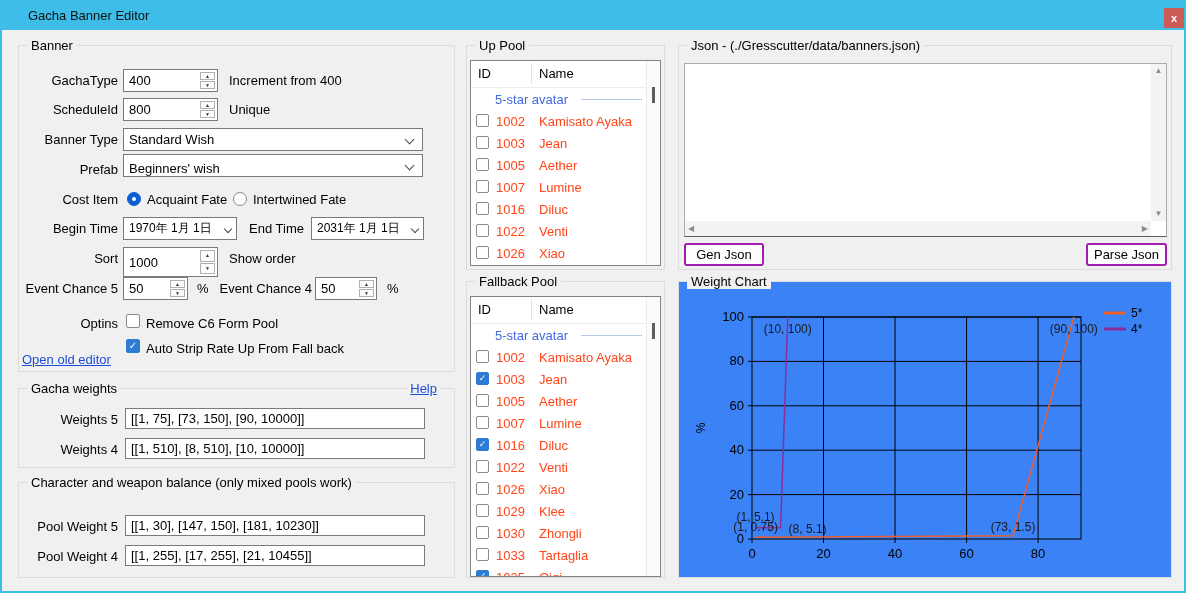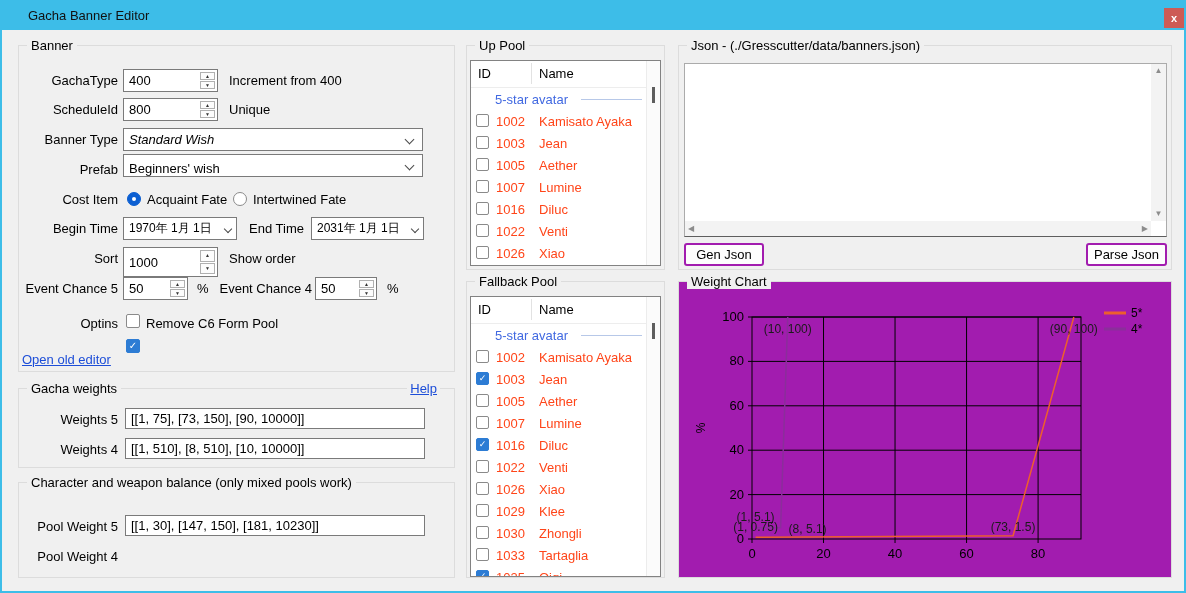--- a/index.html
+++ b/index.html
@@ -5,21 +5,21 @@
   html,body{margin:0;padding:0;background:#fff;}
   .window{position:relative;width:1186px;height:593px;background:#F0F0F0;overflow:hidden;
           font-family:"Liberation Sans",sans-serif;font-size:13px;color:#000;}
   .frame{position:absolute;inset:0;border:2px solid #3DBDE8;pointer-events:none;z-index:60;}
   .titlebar{position:absolute;left:0;top:0;width:100%;height:30px;background:#3DBDE8;z-index:40;}
   .title-text{position:absolute;left:28px;top:8px;font-size:13px;color:#111;}
   .close-btn{position:absolute;left:1164px;top:8px;width:20px;height:20px;background:#CD5B55;color:#fff;
              font-size:11px;font-weight:bold;display:flex;align-items:center;justify-content:center;z-index:70;cursor:pointer;}
   
   .group{position:absolute;border:1px solid #DCDCDC;box-sizing:border-box;}
-  .group.white{background:#a21caf;text-align:center;}
+  .group.white{background:#3b82f6;text-align:center;}
   .glabel{position:absolute;top:-8px;left:8px;background:#F0F0F0;padding:0 4px;line-height:15px;white-space:nowrap;}
   
   .flabel{position:absolute;text-align:right;white-space:nowrap;}
   .hint{position:absolute;white-space:nowrap;}
   .link{position:absolute;color:#1d4ed8;text-decoration:underline;cursor:pointer;white-space:nowrap;}
   .help-link{position:absolute;right:14px;top:-8px;background:#F0F0F0;padding:0 3px;line-height:15px;left:auto;}
   
   .tb{position:absolute;background:#fff;border:1px solid #7A7A7A;box-sizing:border-box;
       display:flex;align-items:center;padding:0 5px;overflow:hidden;white-space:nowrap;}
   .tb .val{flex:1;overflow:hidden;}
@@ -99,21 +99,21 @@
   <div class="tb num" style="left:123px;top:98px;width:95px;height:23px;">
     <span class="val">800</span>
     <span class="spin">
       <span class="spin-b">▲</span>
       <span class="spin-b">▼</span>
     </span>
   </div>
   <span class="hint" style="left:229px;top:102px;">Unique</span>
 
   <span class="flabel" style="left:10px;top:132px;width:108px;">Banner Type</span>
-  <div class="tb combo" style="left:123px;top:128px;width:300px;height:23px;font-style:italic;">
+  <div class="tb combo" style="left:123px;top:128px;width:300px;height:23px;">
     <span class="val">Standard Wish</span>
     <span class="chev"></span>
   </div>
 
   <span class="flabel" style="left:10px;top:162px;width:108px;">Prefab</span>
   <div class="tb combo" style="left:123px;top:154px;width:300px;height:23px;align-items:flex-end;">
     <span class="val">Beginners' wish</span>
     <span class="chev"></span>
   </div>
 
@@ -160,20 +160,21 @@
       <span class="spin-b">▲</span>
       <span class="spin-b">▼</span>
     </span>
   </div>
   <span class="hint" style="left:387px;top:281px;">%</span>
 
   <span class="flabel" style="left:10px;top:316px;width:108px;">Optins</span>
   <span class="cbx" style="left:126px;top:314px;"></span>
   <span class="hint" style="left:146px;top:316px;">Remove C6 Form Pool</span>
   <span class="cbx on" style="left:126px;top:339px;">✓</span>
+  <span class="hint" style="left:146px;top:341px;">Auto Strip Rate Up From Fall back</span>
 
   <span class="link" style="left:22px;top:352px;">Open old editor</span>
 
   <div class="group" style="left:18px;top:388px;width:437px;height:80px;">
     <span class="glabel">Gacha weights</span>
     <span class="link help-link">Help</span>
   </div>
   <span class="flabel" style="left:30px;top:412px;width:88px;">Weights 5</span>
   <div class="tb" style="left:125px;top:408px;width:300px;height:21px;">
     <span class="val">[[1, 75], [73, 150], [90, 10000]]</span>
@@ -184,20 +185,23 @@
   </div>
 
   <div class="group" style="left:18px;top:482px;width:437px;height:96px;">
     <span class="glabel">Character and weapon balance (only mixed pools work)</span>
   </div>
   <span class="flabel" style="left:22px;top:519px;width:96px;">Pool Weight 5</span>
   <div class="tb" style="left:125px;top:515px;width:300px;height:21px;">
     <span class="val">[[1, 30], [147, 150], [181, 10230]]</span>
   </div>
   <span class="flabel" style="left:22px;top:549px;width:96px;">Pool Weight 4</span>
+  <div class="tb" style="left:125px;top:545px;width:300px;height:21px;">
+    <span class="val">[[1, 255], [17, 255], [21, 10455]]</span>
+  </div>
 
   <div class="group" style="left:466px;top:45px;width:199px;height:225px;">
     <span class="glabel">Up Pool</span>
   </div>
   <div class="listbox" id="up-pool-list" style="left:470px;top:60px;width:191px;height:206px;">
       <div class="list-header">
         <span class="col-id">ID</span>
         <span class="col-name">Name</span>
         <div class="hdiv hdiv1"></div>
         <div class="hdiv hdiv2"></div>

